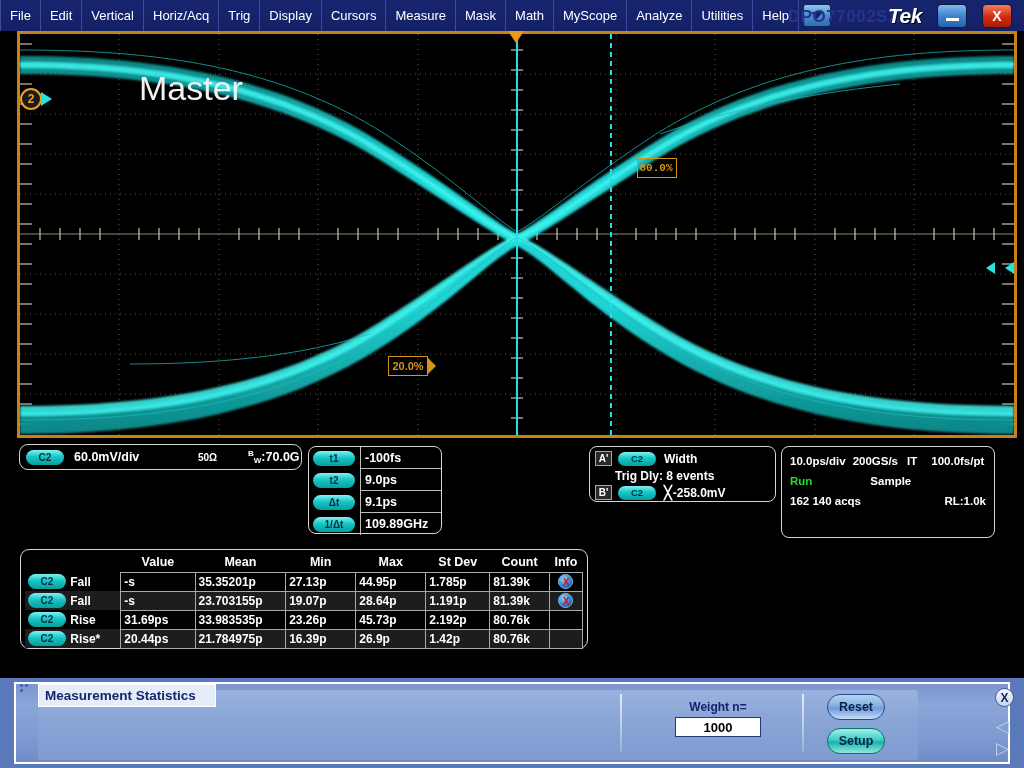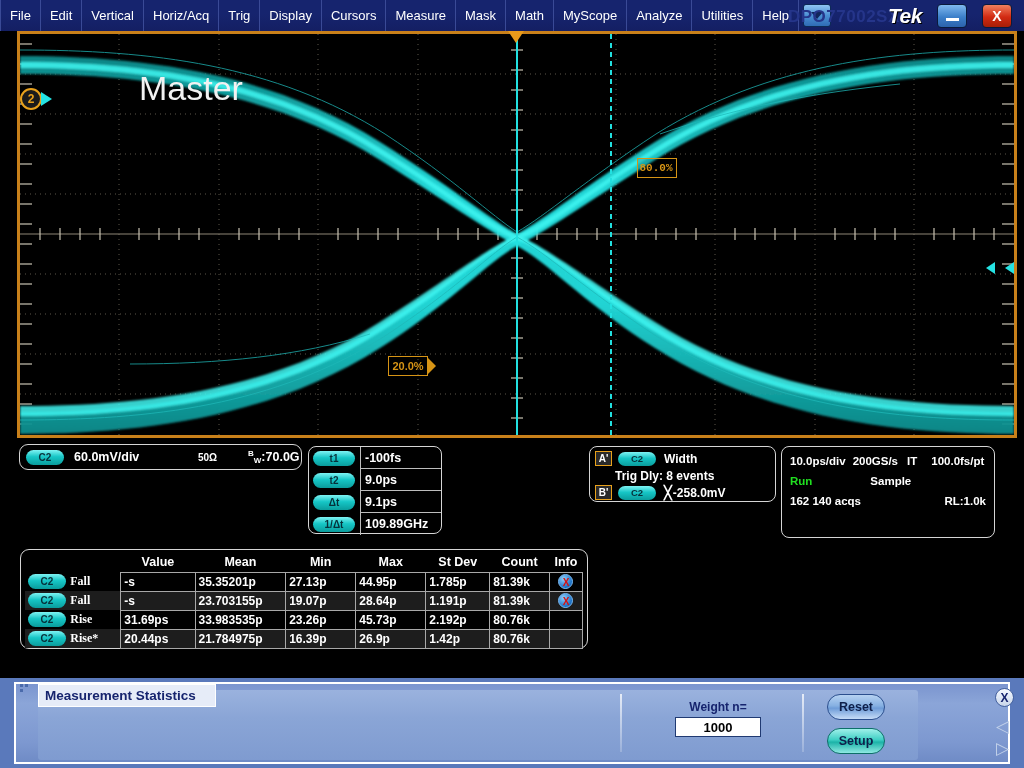--- a/index.html
+++ b/index.html
@@ -181,21 +181,21 @@
     font-size: 12.5px; font-weight: bold; color:#fff; height: 20px; text-align:center;
     padding: 0 4px;
   }
   table.mt td {
     font-size: 12px; font-weight: bold; color:#fff; height: 19px;
     border: 1px solid #a8a8a8; padding: 0 3px; white-space:nowrap;
   }
   table.mt td.nb { border: none; padding-right:0; }
   table.mt tr.alt td { background: #1d1d1d; }
   td.c-chip { width: 30px; }
-  td.c-name { width: 52px; font-size: 13px; font-family: Liberation Serif, serif; }
+  td.c-name { width: 52px; font-size: 13px; }
   td.c-val  { width: 72px; }
   td.c-mean { width: 88px; }
   td.c-min  { width: 68px; }
   td.c-max  { width: 68px; }
   td.c-sd   { width: 62px; }
   td.c-cnt  { width: 58px; }
   td.c-info { width: 32px; text-align:center; }
   .infoico {
     display:inline-block; width:15px;height:15px;border-radius:50%;
     background: radial-gradient(circle at 35% 30%, #8fd0fb, #1a6fc4 70%, #0c3f7e);

